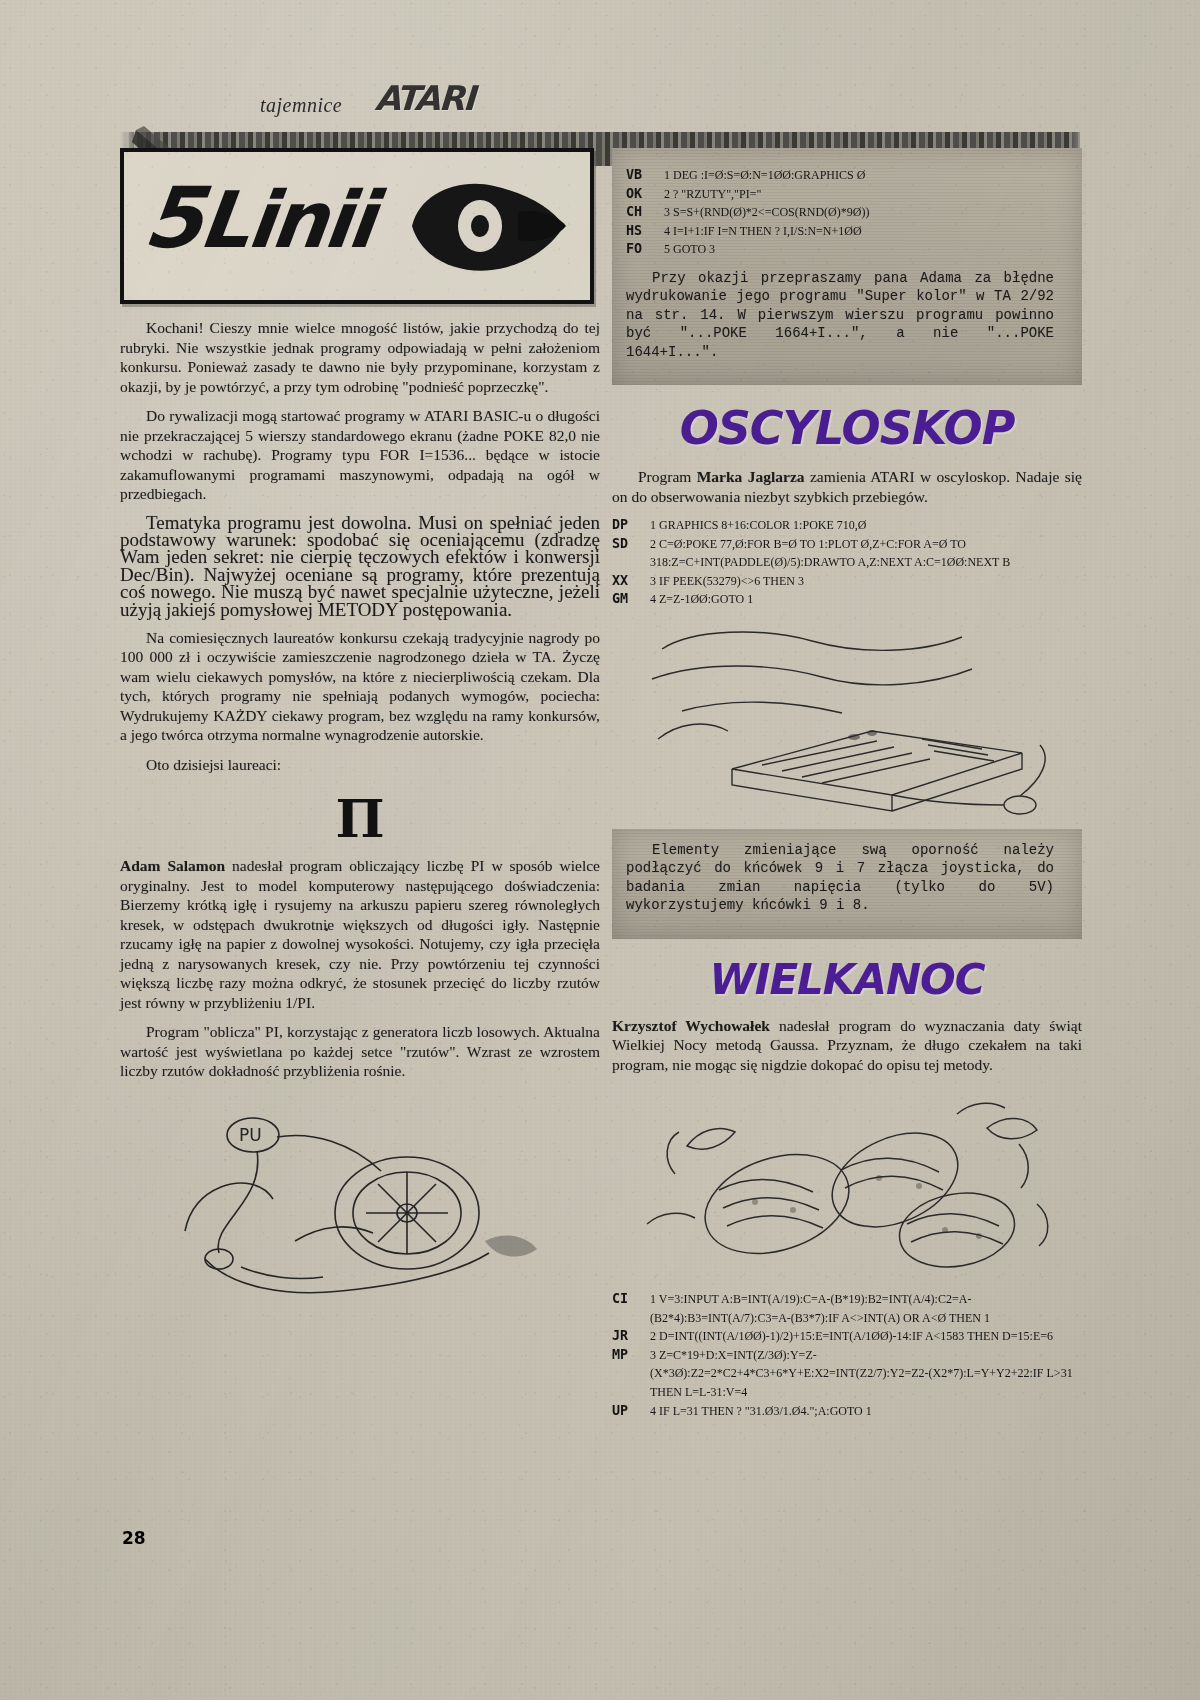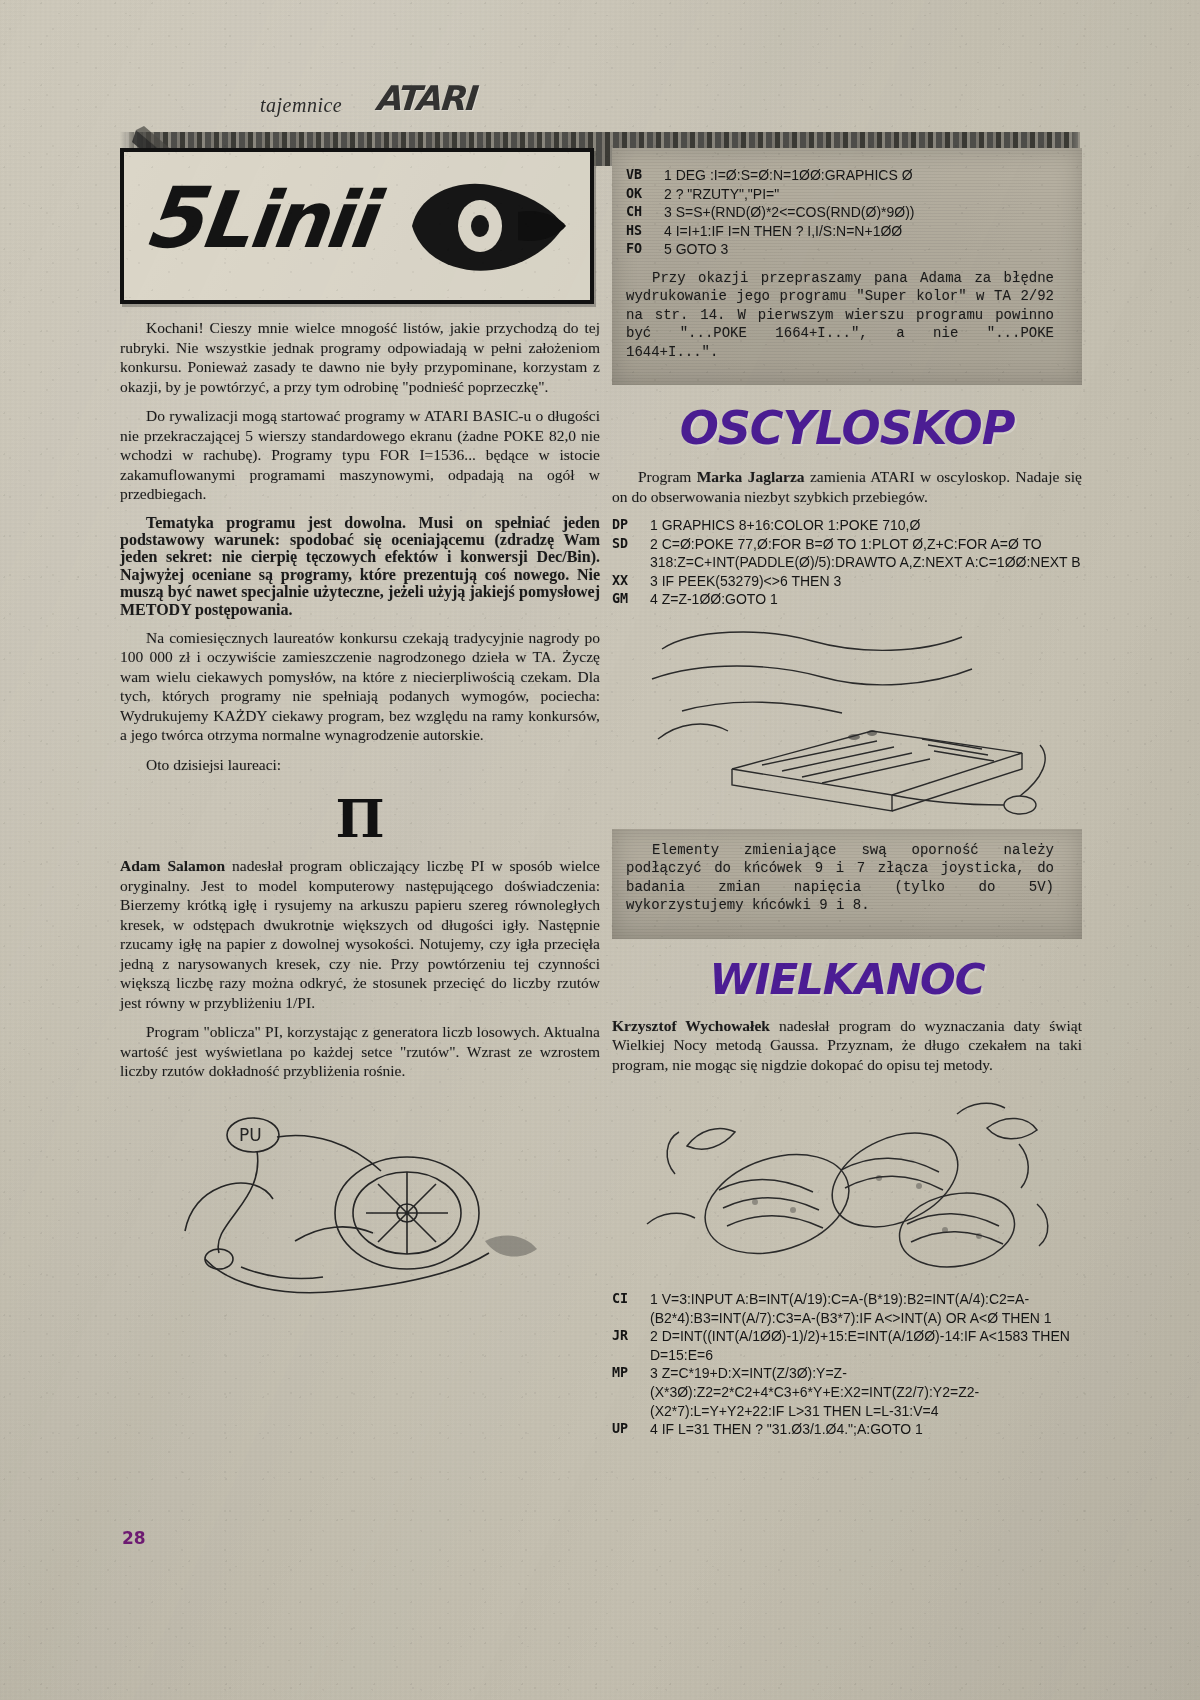--- a/index.html
+++ b/index.html
@@ -104,21 +104,21 @@
   p{
     margin:0 0 10px 0;
     text-align:justify;
     font-size:15.5px;
     line-height:19.5px;
     color:#1b1b1b;
     text-shadow:0 0 1px rgba(0,0,0,.18);
   }
   p.first{margin-top:14px;text-indent:26px;}
   p.ind{text-indent:26px;}
-  p.small{font-size:16px;line-height:17.4px;font-weight:bold;}
+  p.small{font-size:19px;line-height:17.4px;}
   b{font-weight:bold;}
   .band{
     background:
       repeating-linear-gradient(0deg, rgba(0,0,0,.05) 0 1px, rgba(0,0,0,0) 1px 3px),
       linear-gradient(180deg,#b9b3a4,#a9a395);
     padding:12px 28px 14px 14px;
     box-shadow:inset 0 0 26px rgba(0,0,0,.18);
   }
   .band p{ font-size:14px; line-height:18.4px;font-family:Liberation Mono, monospace; }
 
@@ -144,36 +144,36 @@
     margin:18px 0 10px 0;
     color:#111;
   }
   .dot-mid{
     position:absolute;left:325px;top:928px;width:3px;height:3px;background:#2a2a2a;border-radius:50%;
   }
 
   .pagenum{
     position:absolute;left:122px;top:1528px;
     font-family:"DejaVu Sans", sans-serif;
-    font-weight:bold;font-size:17px;color:#701a75;
+    font-weight:bold;font-size:17px;color:#000000;
   }
 
   .illus{ display:block; margin:6px auto 0 auto; }
 
   .code-lines{margin:6px 0 10px 0;}
   .code-row{display:flex;align-items:flex-start;}
   .code-lbl{
     width:38px;flex:0 0 38px;
     font-family:"DejaVu Sans Mono","Liberation Mono",monospace;
     font-size:13.4px;line-height:18.6px;font-weight:bold;color:#141414;
   }
   .code-src{
     flex:1 1 auto;
-    font-family:Liberation Sans, sans-serif;
-    font-size:14px;line-height:18.6px;color:#151515;white-space:pre-wrap;
+    font-family:Liberation Serif, serif;
+    font-size:12px;line-height:18.6px;color:#151515;white-space:pre-wrap;
   }
   .scan-fade{
     position:absolute;inset:0;pointer-events:none;
     background:linear-gradient(115deg, rgba(255,255,255,.10) 0%, rgba(0,0,0,.05) 40%, rgba(255,255,255,.08) 70%, rgba(0,0,0,.07) 100%);
     mix-blend-mode:multiply;
     opacity:.55;
   }
 </style>
 </head>
 <body>

